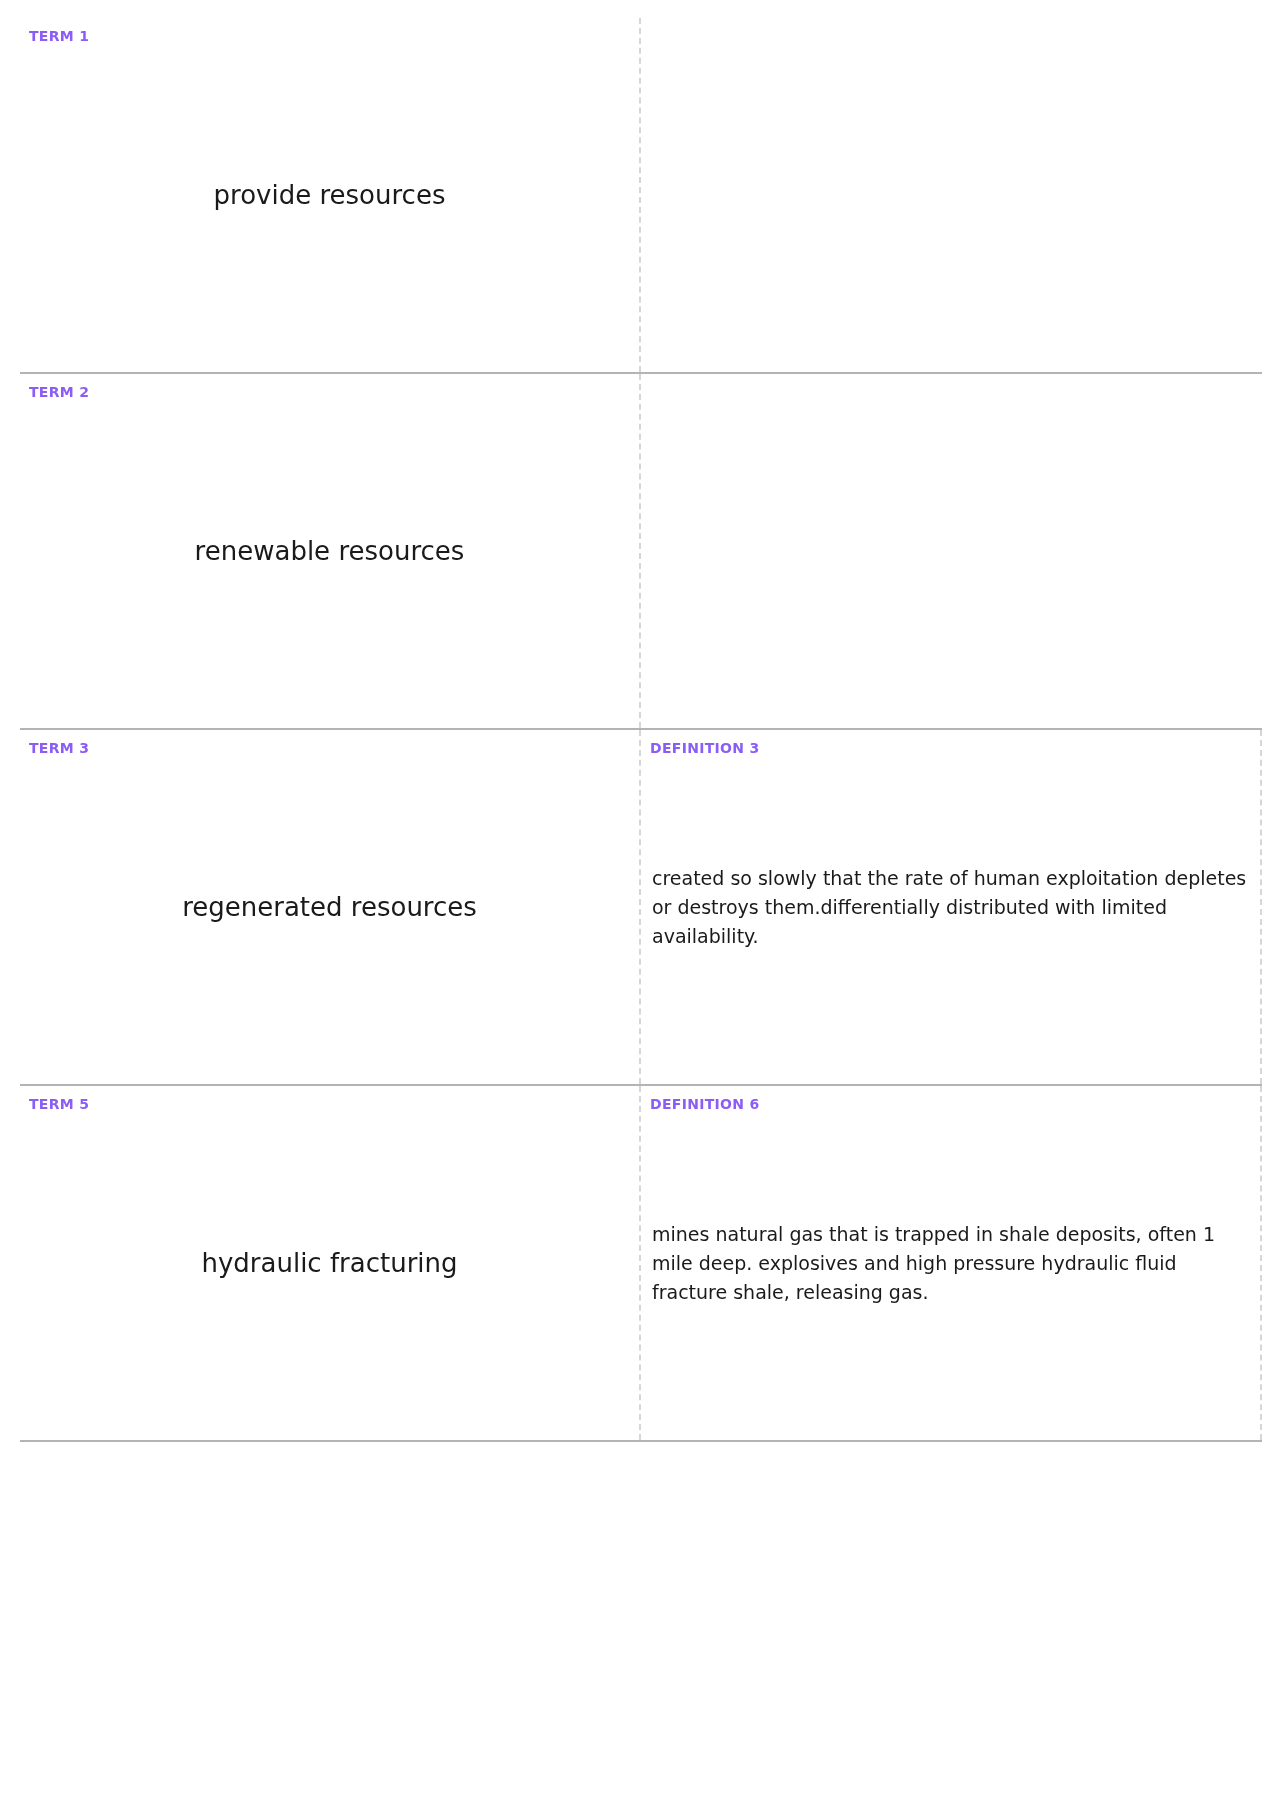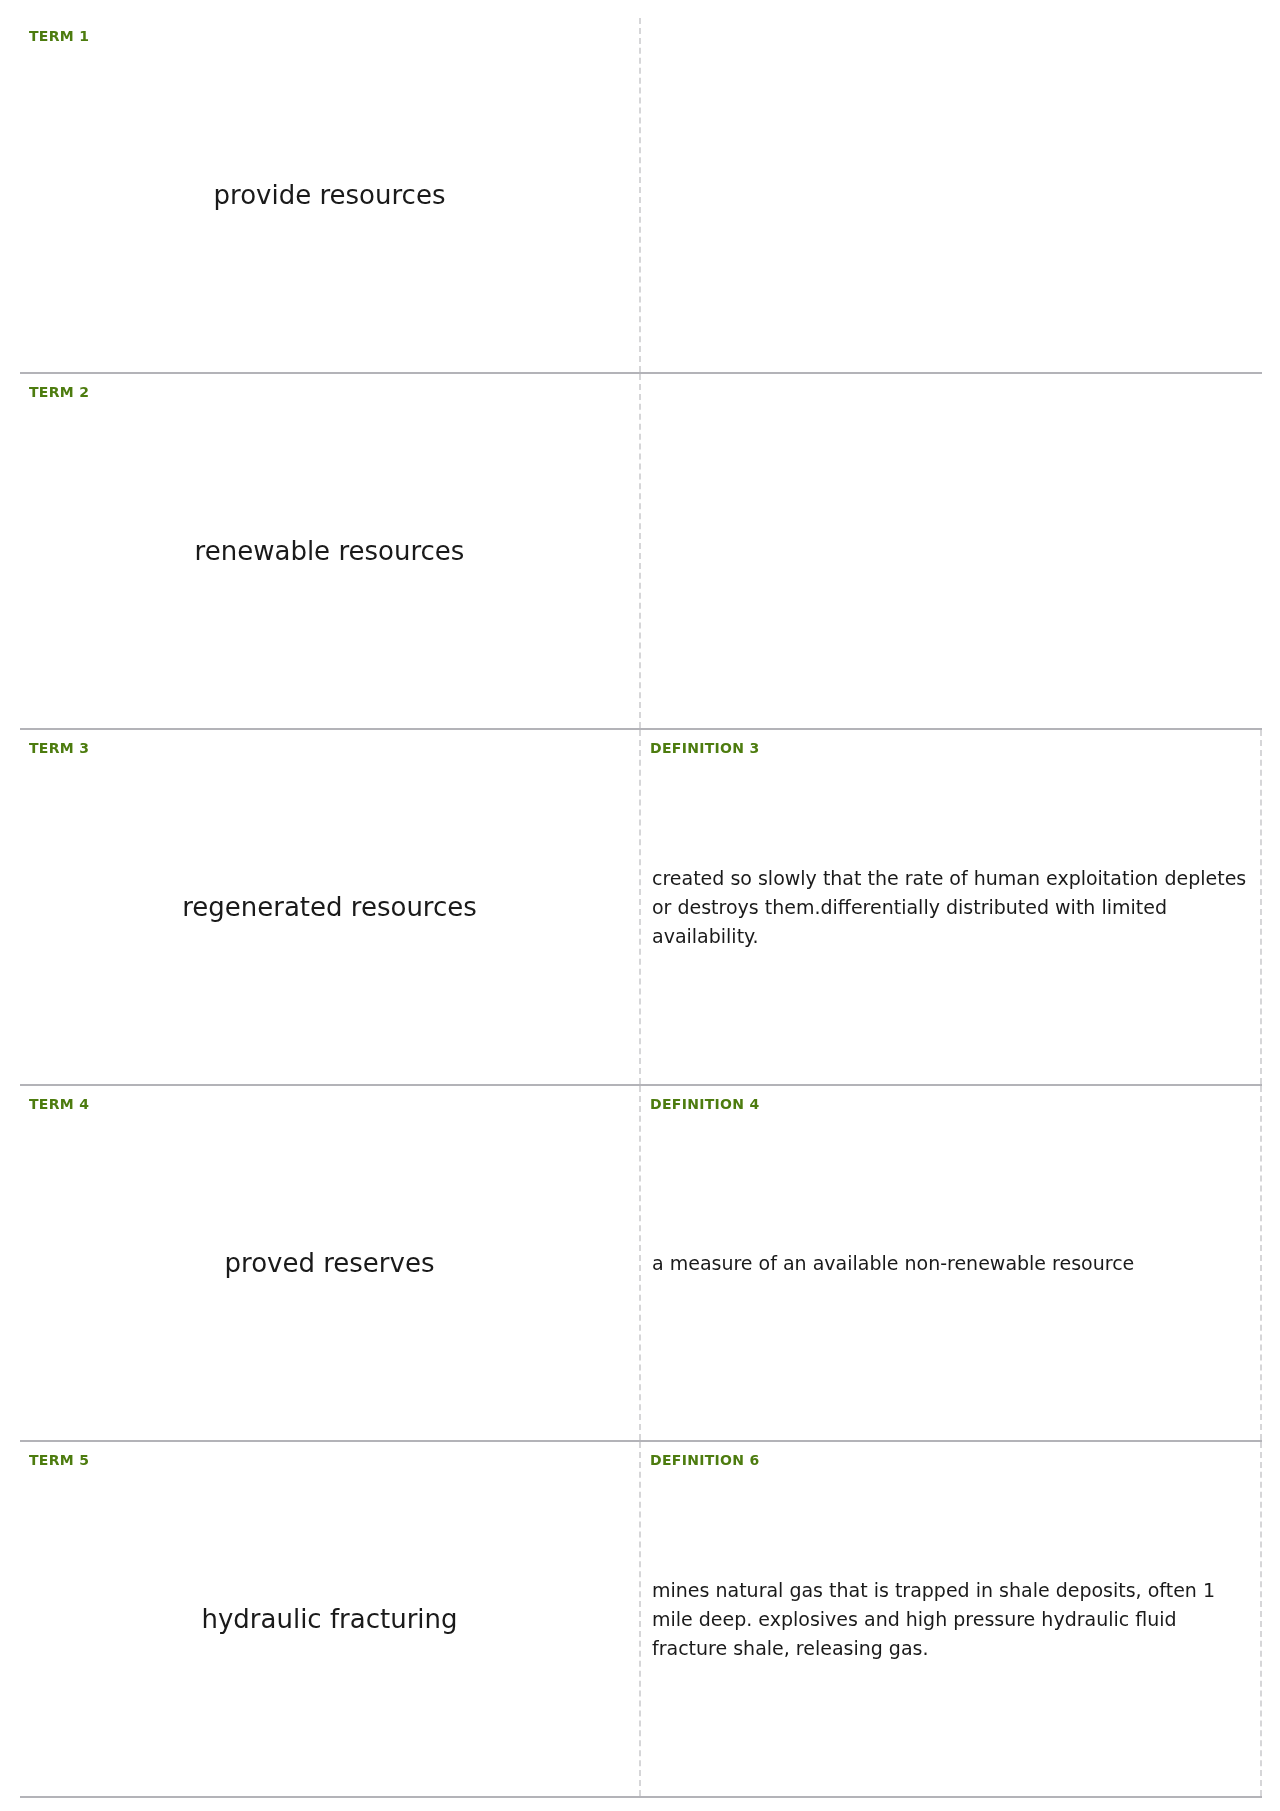--- a/index.html
+++ b/index.html
@@ -2,21 +2,21 @@
 <html><head>
 <meta charset="utf-8">
 <style>
   html, body { margin: 0; padding: 0; background: #ffffff; }
   body { width: 1280px; height: 1811px; position: relative; font-family: "DejaVu Sans", sans-serif; color: #1a1a1a; }
   .sheet { position: absolute; left: 20px; top: 18px; width: 1242px; }
   .row { display: flex; height: 354px; border-bottom: 2px solid #b3b3b8; }
   .cell { position: relative; box-sizing: border-box; height: 100%; }
   .term-cell { width: 621px; border-right: 2px dashed #d6d6d8; }
   .def-cell { width: 621px; border-right: 2px dashed #d6d6d8; }
-  .label { position: absolute; left: 9px; top: 10px; font-size: 14px; font-weight: bold; color: #4d7c0f; letter-spacing: 0.3px; }
+  .label { position: absolute; left: 9px; top: 10px; font-size: 14px; font-weight: bold; color: #8b5cf6; letter-spacing: 0.3px; }
   .term-text { position: absolute; left: 0; right: 0; top: 0; bottom: 0; display: flex; align-items: center; justify-content: center; font-size: 26px; color: #1a1a1a; text-align: center; }
   .def-text { position: absolute; left: 11px; right: 10px; top: 0; bottom: 0; display: flex; align-items: center; font-size: 19px; line-height: 29px; color: #1a1a1a; }
 </style>
 </head>
 <body>
 
 <div class="sheet">
   <div class="row">
     <div class="cell term-cell">
       <span class="label">TERM 1</span>
@@ -35,30 +35,20 @@
     <div class="cell term-cell">
       <span class="label">TERM 3</span>
       <div class="term-text">regenerated resources</div>
     </div>
     <div class="cell def-cell">
       <span class="label">DEFINITION 3</span>
       <div class="def-text">created so slowly that the rate of human exploitation depletes or destroys them.differentially distributed with limited availability.</div>
     </div>
   </div>
 
-  <div class="row">
-    <div class="cell term-cell">
-      <span class="label">TERM 4</span>
-      <div class="term-text">proved reserves</div>
-    </div>
-    <div class="cell def-cell">
-      <span class="label">DEFINITION 4</span>
-      <div class="def-text">a measure of an available non-renewable resource</div>
-    </div>
-  </div>
 
   <div class="row">
     <div class="cell term-cell">
       <span class="label">TERM 5</span>
       <div class="term-text">hydraulic fracturing</div>
     </div>
     <div class="cell def-cell">
       <span class="label">DEFINITION 6</span>
       <div class="def-text">mines natural gas that is trapped in shale deposits, often 1 mile deep. explosives and high pressure hydraulic fluid fracture shale, releasing gas.</div>
     </div>

